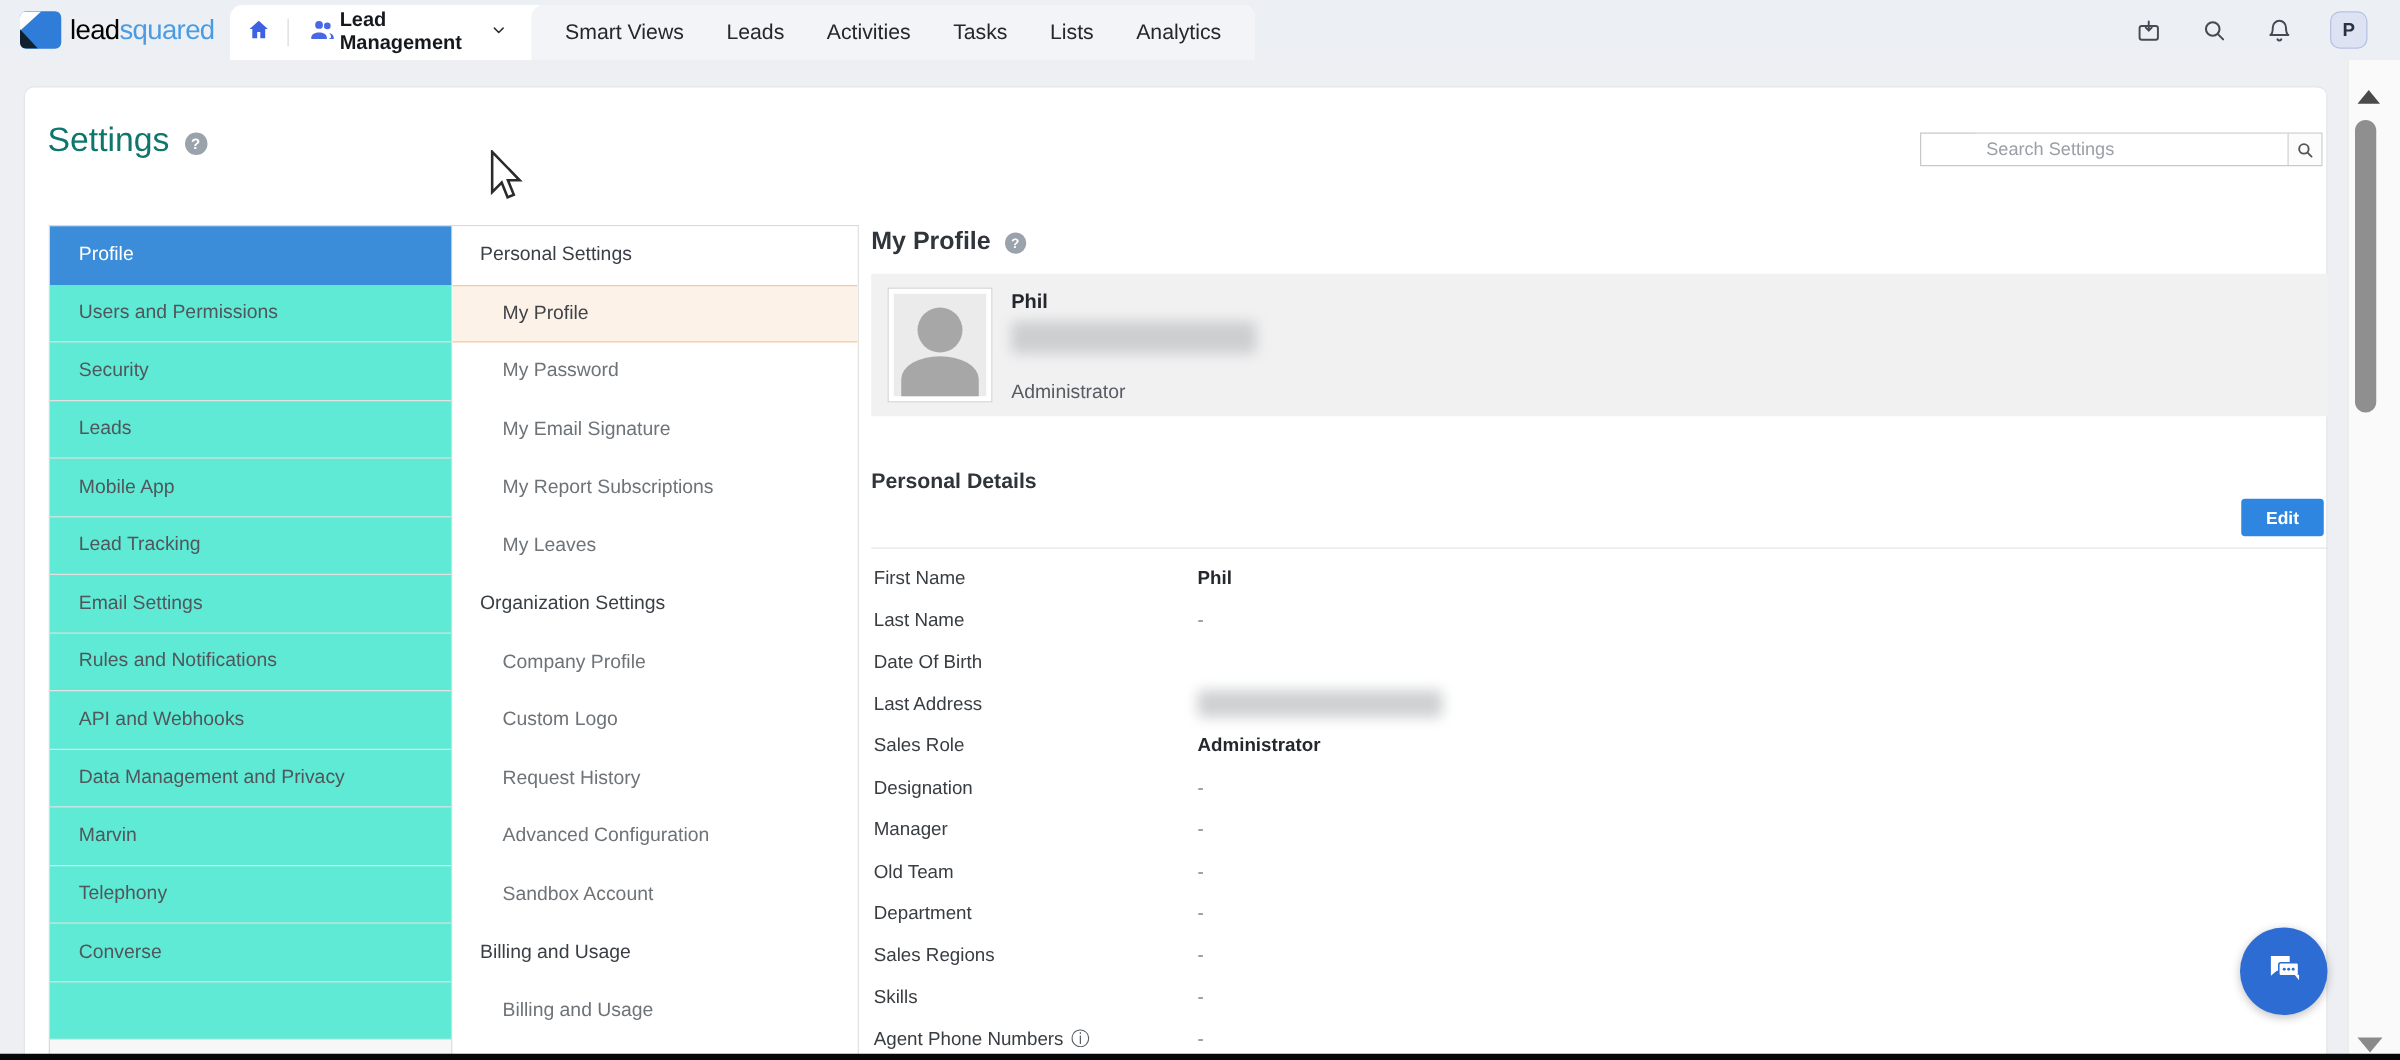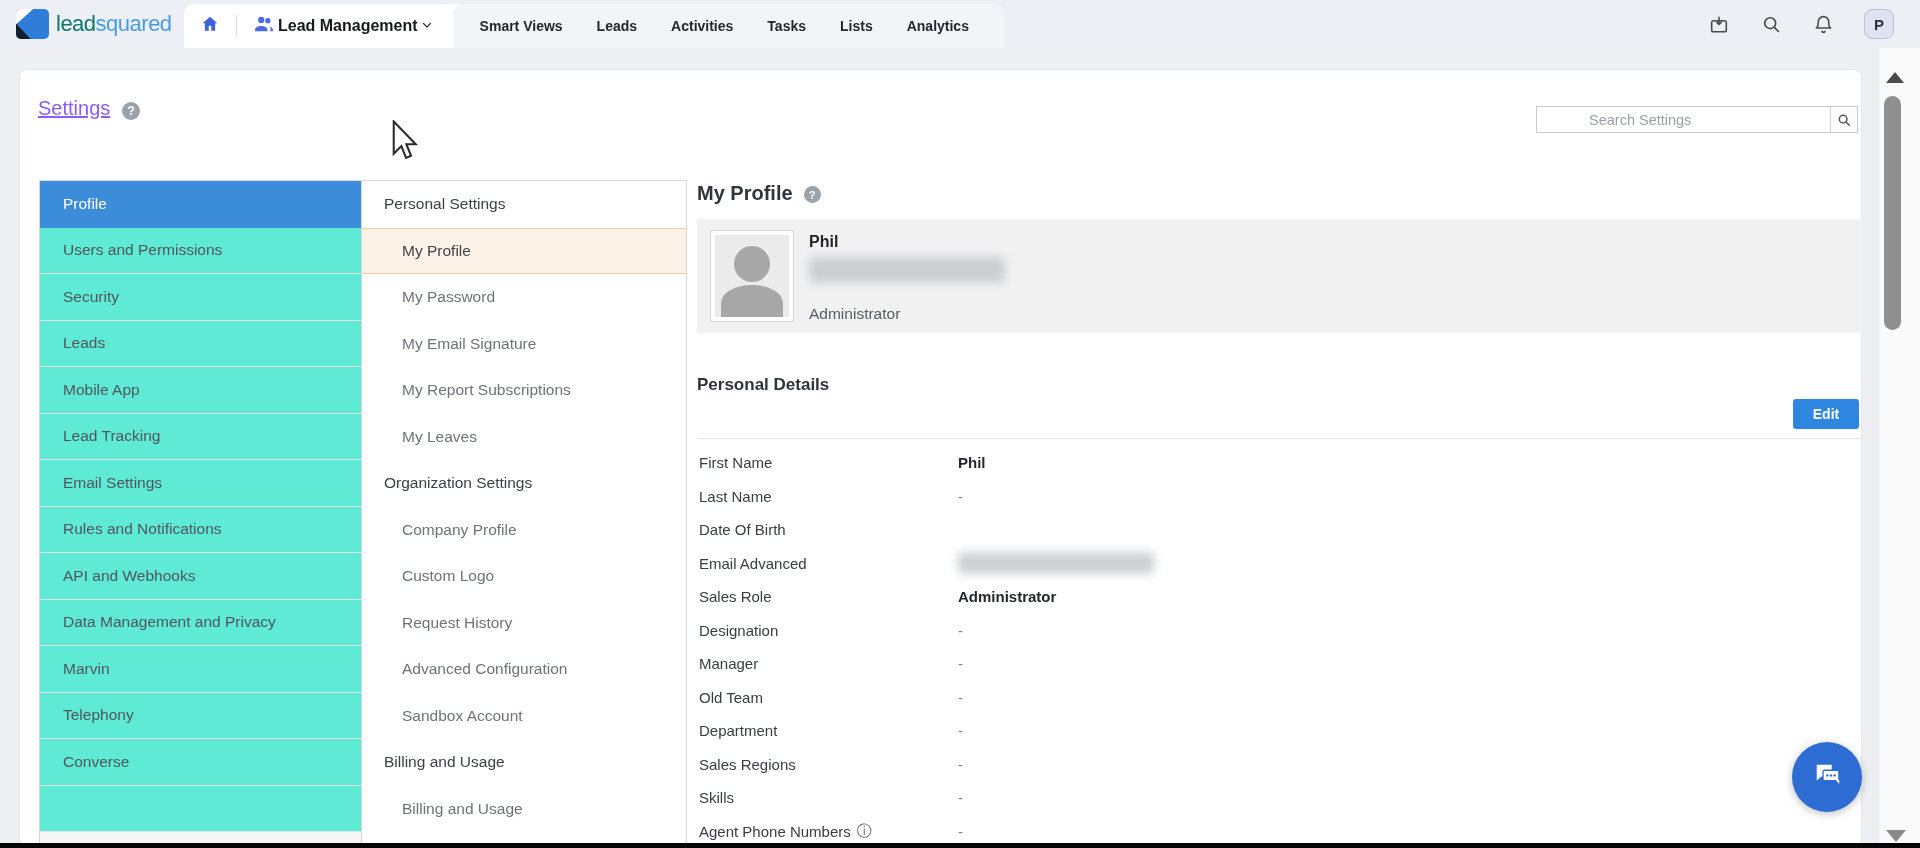--- a/index.html
+++ b/index.html
@@ -6,39 +6,39 @@
   html,body { width:1920px; height:848px; overflow:hidden; }
   body { font-family:"Liberation Sans", sans-serif; background:#edeff2; position:relative; }
 
   
   .topbar { position:absolute; left:0; top:0; width:1920px; height:48px; background:#ecf0f4; }
   .logo { position:absolute; left:16px; top:9px; display:flex; align-items:center; }
   .logo-mark { width:33px; height:30px; background:#2f7cd9; border-radius:5px; position:relative; overflow:hidden; margin-right:7px; }
   .logo-mark .wtri { position:absolute; left:0; top:0; width:100%; height:100%; background:#fff; clip-path:polygon(0 0,52% 0,0 52%); }
   .logo-mark .btri { position:absolute; left:0; top:0; width:100%; height:100%; background:#10202e; clip-path:polygon(0 48%,44% 100%,0 100%); }
   .logo-text { font-size:22px; font-weight:500; letter-spacing:-0.5px; }
-  .logo-lead { color:#0f766e; }
+  .logo-lead { color:#000000; }
   .logo-squared { color:#4b9be2; }
 
   .nav-pill { position:absolute; left:184px; top:4px; width:820px; height:44px; background:#ffffff; border-radius:10px 10px 0 0; display:flex; align-items:stretch; }
   .home-btn { width:52px; display:flex; align-items:center; justify-content:center; cursor:pointer; }
   .pill-div { width:1px; height:22px; background:#d7dbe0; align-self:center; }
   .workspace { display:flex; align-items:center; gap:3px; padding:0 20px 0 16px; cursor:pointer; }
   .workspace-label { font-size:16px; font-weight:700; color:#15181d; }
   .topnav { flex:1; background:#f2f4f7; border-radius:10px 10px 0 0; display:flex; align-items:center; padding:0 10px; }
-  .nav-item { font-size:14px; font-weight:700; color:#23272e; padding:0 17px; cursor:pointer; white-space:nowrap; }
+  .nav-item { font-size:17px; font-weight:400; color:#23272e; padding:0 17px; cursor:pointer; white-space:nowrap; }
 
   .top-icons { position:absolute; right:26px; top:0; height:48px; display:flex; align-items:center; gap:30px; }
   .tb-icon { width:22px; height:22px; display:flex; align-items:center; justify-content:center; cursor:pointer; }
   .avatar-btn { width:30px; height:30px; border-radius:8px; background:#dde3f2; border:1px solid #b6c1e3; display:flex; align-items:center; justify-content:center; font-size:15px; font-weight:700; color:#2a3240; cursor:pointer; }
 
   
   .panel { position:absolute; left:19px; top:69px; width:1843px; height:779px; background:#ffffff; border:1px solid #e4e7ea; border-radius:8px 8px 0 0; }
   .page-head { position:absolute; left:18px; top:27px; display:flex; align-items:center; gap:12px; }
-  .page-title { font-size:20px; color:#8b5cf6;text-decoration:underline; }
+  .page-title { font-size:27px; color:#0f766e; }
   .help-badge { width:18px; height:18px; border-radius:50%; background:#9aa2ab; color:#fff; font-size:12px; font-weight:700; display:flex; align-items:center; justify-content:center; margin-top:4px; cursor:pointer; }
 
   .search-wrap { position:absolute; left:1516px; top:36px; width:322px; height:27px; border:1px solid #c9c9c9; background:#fff; display:flex;padding-left:43px; }
   .search-wrap input { flex:1; border:none; outline:none; padding:0 9px; font-size:14.5px; color:#444; font-family:"Liberation Sans",sans-serif; }
   .search-wrap input::placeholder { color:#9aa0a6; }
   .search-btn { width:27px; border-left:1px solid #d4d4d4; background:#fcfcfc; display:flex; align-items:center; justify-content:center; cursor:pointer; }
 
   
   .cols { position:absolute; left:19px; top:110px; width:648px; height:670px; border:1px solid #d9d9d9; display:flex; background:#fff; }
   .side-col { width:322px; border-right:1px solid #d9d9d9; background:#f7f7f7; }
@@ -246,21 +246,21 @@
           <div class="f-value">-</div>
         </div>
         <div class="f-row">
           <div class="f-label">
             <span>Date Of Birth</span>
           </div>
           <div class="f-value"></div>
         </div>
         <div class="f-row">
           <div class="f-label">
-            <span>Email Advanced</span>
+            <span>Last Address</span>
           </div>
           <div class="blur-bar inline"></div>
         </div>
         <div class="f-row">
           <div class="f-label">
             <span>Sales Role</span>
           </div>
           <div class="f-value bold">Administrator</div>
         </div>
         <div class="f-row">

